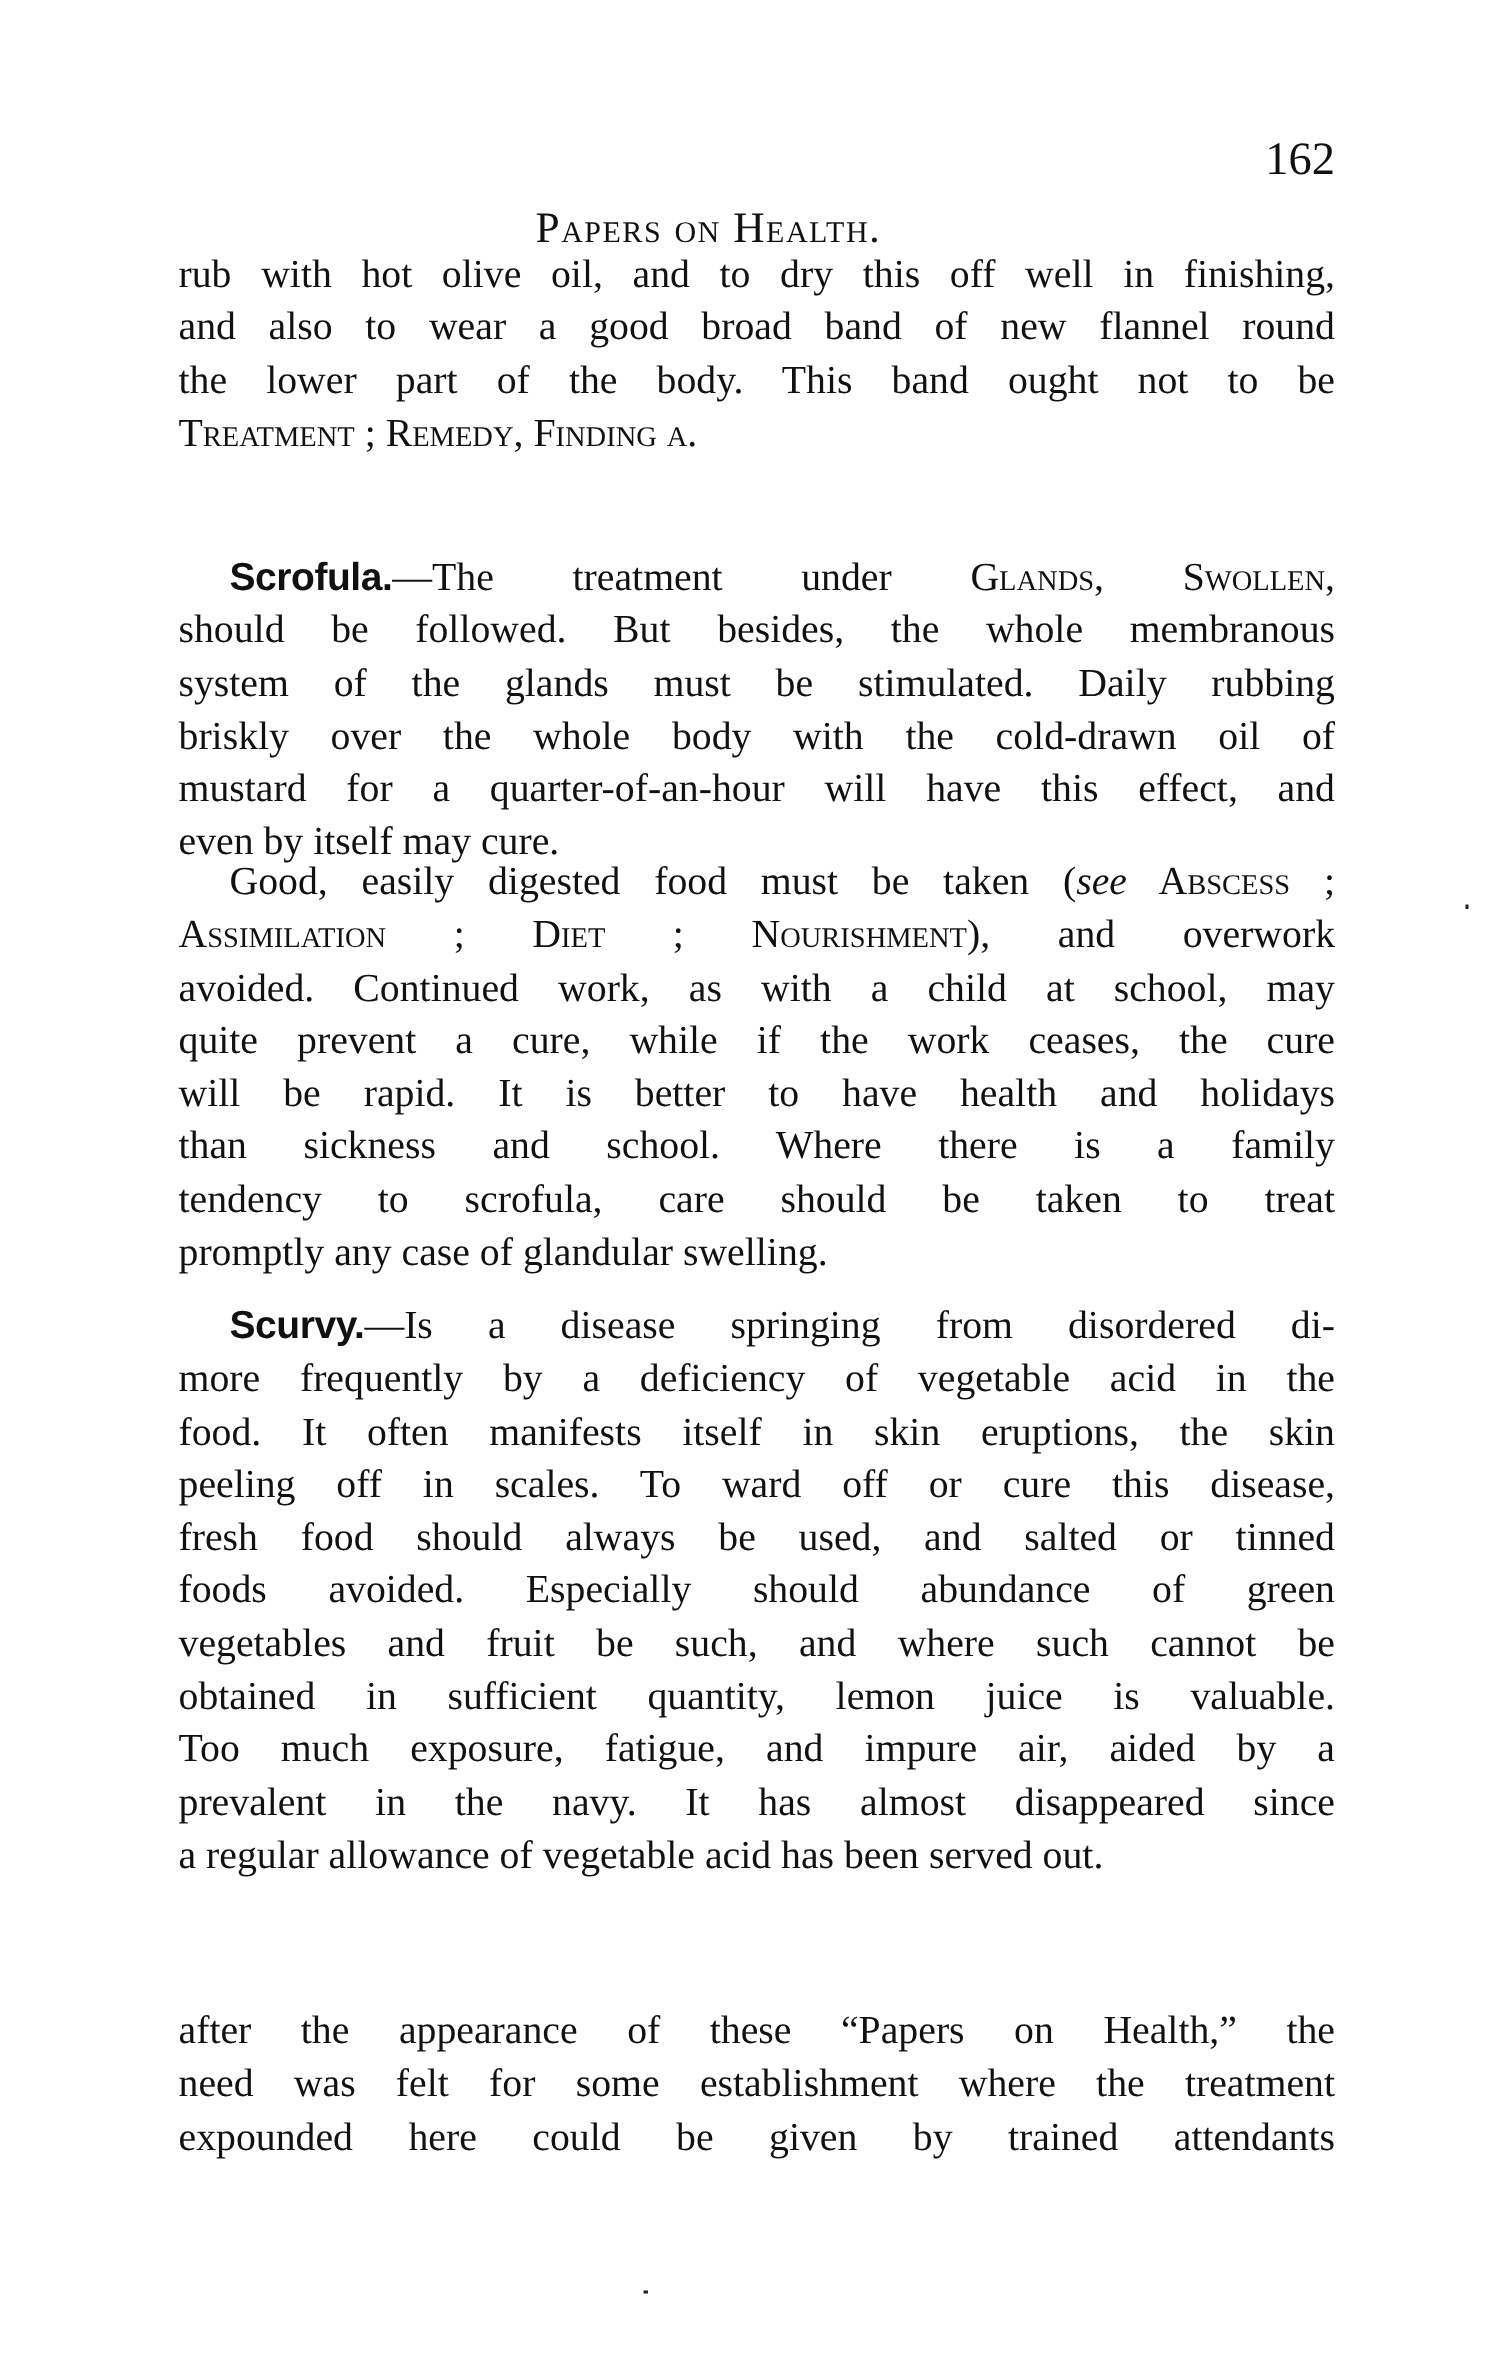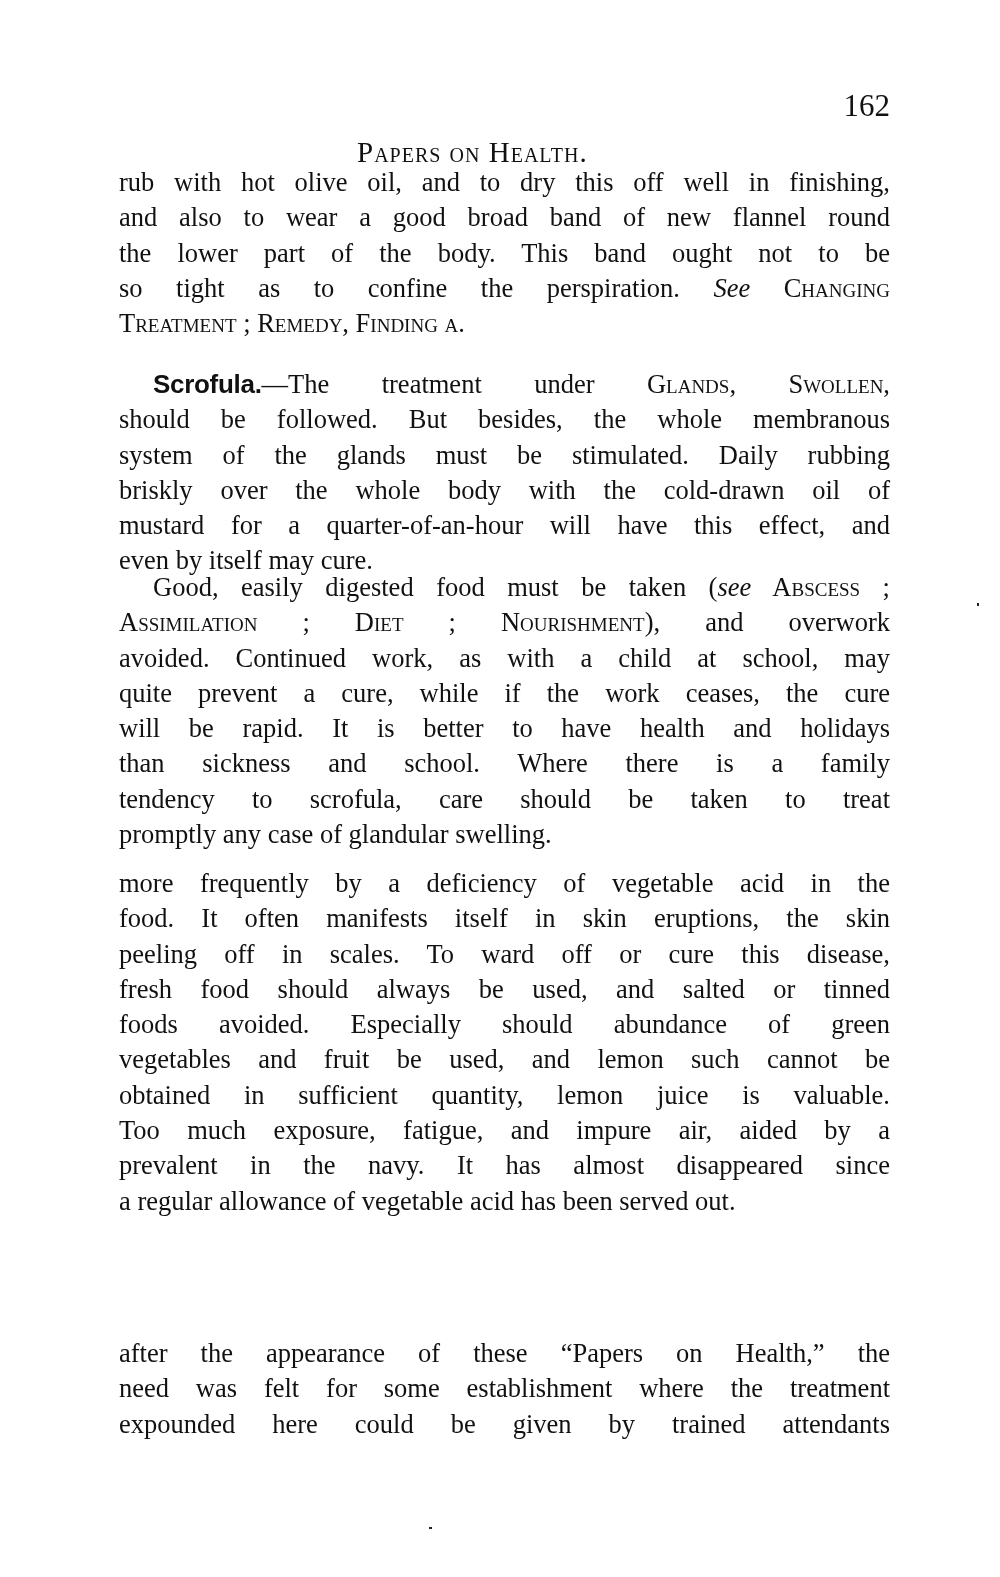--- a/index.html
+++ b/index.html
@@ -29,21 +29,20 @@
 
   <div class="running-head">
     <span class="running-title">Papers on Health.</span>
     <span class="page-number">162</span>
   </div>
 
   <div class="text-block p1">
     <span class="line">rub with hot olive oil, and to dry this off well in finishing,</span>
     <span class="line">and also to wear a good broad band of new flannel round</span>
     <span class="line">the lower part of the body.  This band ought not to be</span>
-    <span class="line"><span>so tight as to confine the perspiration.  </span><span class="it">See</span><span class="sc"> Changing</span></span>
     <span class="line last"><span class="sc">Treatment ;  Remedy, Finding a.</span></span>
   </div>
 
   <div class="text-block p2">
     <span class="line indent"><span class="heading">Scrofula.</span><span>—The treatment under </span><span class="sc">Glands, Swollen,</span></span>
     <span class="line">should be followed.  But besides, the whole membranous</span>
     <span class="line">system of the glands must be stimulated.  Daily rubbing</span>
     <span class="line">briskly over the whole body with the cold-drawn oil of</span>
     <span class="line">mustard for a quarter-of-an-hour will have this effect, and</span>
     <span class="line last">even by itself may cure.</span>
@@ -54,26 +53,27 @@
     <span class="line"><span class="sc">Assimilation ;  Diet ;  Nourishment</span><span>), and overwork</span></span>
     <span class="line">avoided.  Continued work, as with a child at school, may</span>
     <span class="line">quite prevent a cure, while if the work ceases, the cure</span>
     <span class="line">will be rapid.  It is better to have health and holidays</span>
     <span class="line">than sickness and school.  Where there is a family</span>
     <span class="line">tendency to scrofula, care should be taken to treat</span>
     <span class="line last">promptly any case of glandular swelling.</span>
   </div>
 
   <div class="text-block p4">
+    <span class="line indent"><span class="heading">Scurvy.</span><span>—Is a disease springing from disordered di-</span></span>
     <span class="line">more frequently by a deficiency of vegetable acid in the</span>
     <span class="line">food.  It often manifests itself in skin eruptions, the skin</span>
     <span class="line">peeling off in scales.  To ward off or cure this disease,</span>
     <span class="line">fresh food should always be used, and salted or tinned</span>
     <span class="line">foods avoided.  Especially should abundance of green</span>
-    <span class="line">vegetables and fruit be used, and lemon such cannot be</span>
+    <span class="line">vegetables and fruit be such, and where such cannot be</span>
     <span class="line">obtained in sufficient quantity, lemon juice is valuable.</span>
     <span class="line">Too much exposure, fatigue, and impure air, aided by a</span>
     <span class="line">prevalent in the navy.  It has almost disappeared since</span>
     <span class="line last">a regular allowance of vegetable acid has been served out.</span>
   </div>
 
   <div class="text-block p5">
     <span class="line">after the appearance of these “Papers on Health,” the</span>
     <span class="line">need was felt for some establishment where the treatment</span>
     <span class="line">expounded here could be given by trained attendants</span>

